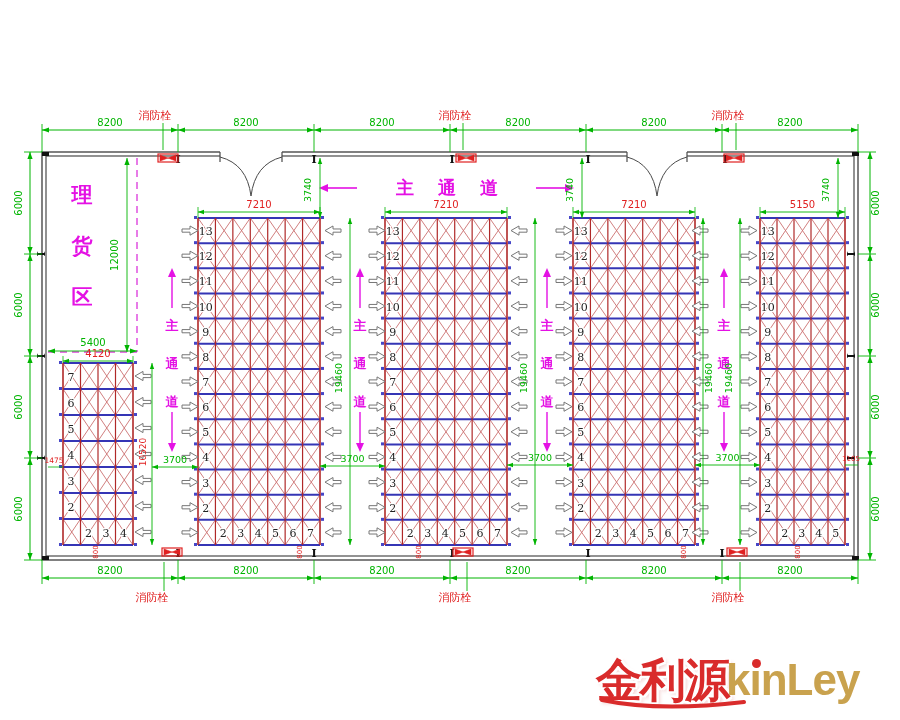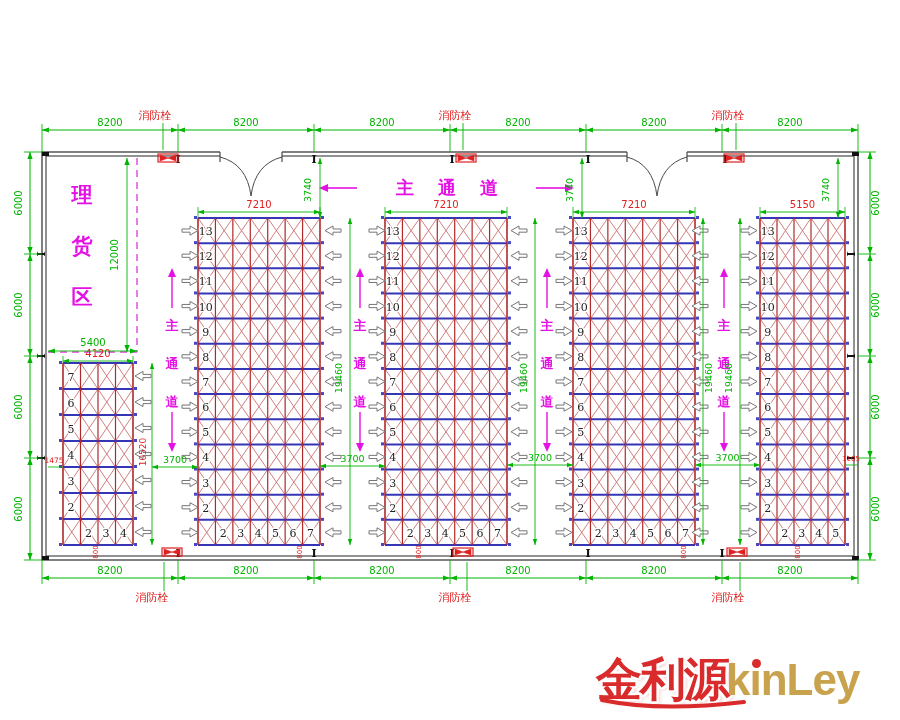--- a/index.html
+++ b/index.html
@@ -1,20 +1,20 @@
 <!DOCTYPE html>
 <html><head>
 <meta charset="utf-8">
 <style>
   html,body{margin:0;padding:0;background:#fff;}
   #stage{position:relative;width:900px;height:720px;background:#fff;overflow:hidden;
          font-family:"DejaVu Sans",sans-serif;}
   #plan{position:absolute;left:0;top:0;}
   #logo{position:absolute;left:596px;top:650px;width:296px;height:64px;white-space:nowrap;}
-  #logo .cn{font-family:Liberation Serif, serif;font-weight:bold;font-size:46px;line-height:60px;
+  #logo .cn{font-family:Liberation Sans, sans-serif;font-weight:bold;font-size:46px;line-height:60px;
     color:#d92b2b;letter-spacing:-2px;
     text-shadow:-2px -2px 0 #fff,2px -2px 0 #fff,-2px 2px 0 #fff,2px 2px 0 #fff,
       0 -2px 0 #fff,0 2px 0 #fff,-2px 0 0 #fff,2px 0 0 #fff,3px 3px 4px #f0c8c8;}
   .enwrap{position:relative;display:inline-block;margin-left:-2px;vertical-align:top;}
   #logo .en{font-family:"Liberation Sans",sans-serif;font-weight:bold;font-size:44px;line-height:60px;
     color:#c9a24e;letter-spacing:-1px;}
   .idot{position:absolute;width:9px;height:9px;border-radius:50%;background:#d92b2b;
     left:26px;top:9px;}
   .swoosh{position:absolute;left:2px;top:46px;}
 </style>

